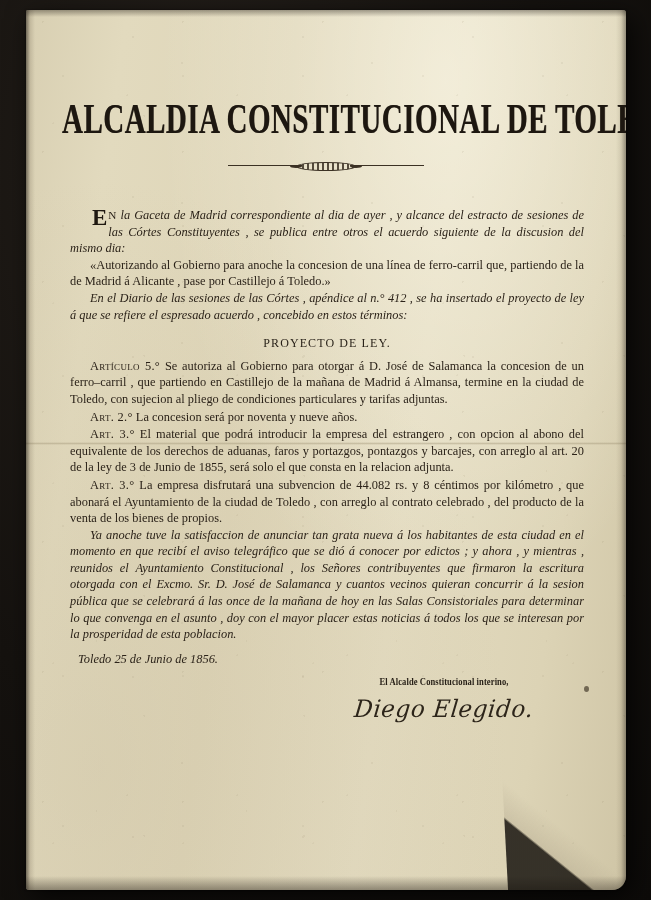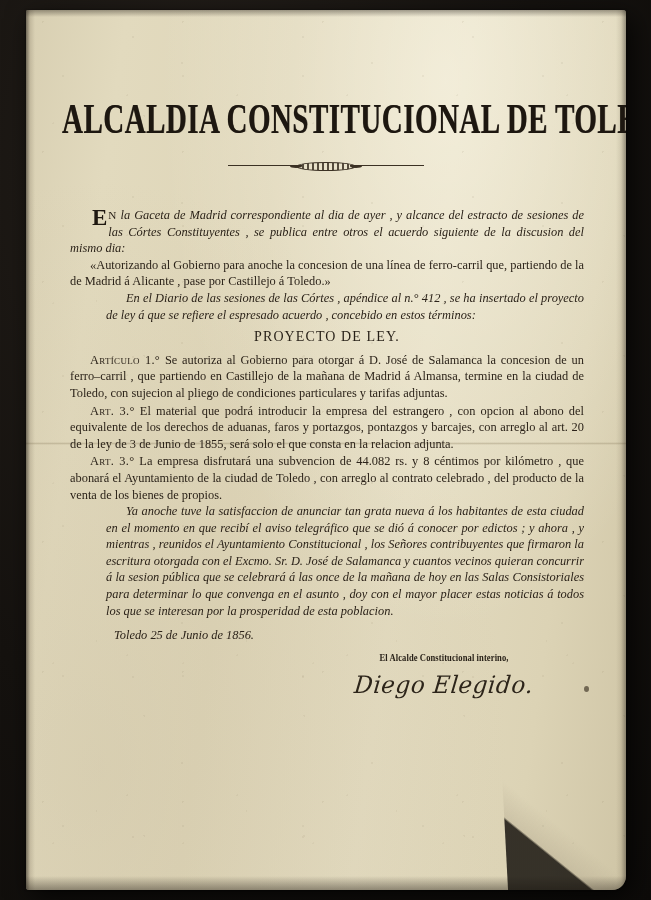--- a/index.html
+++ b/index.html
@@ -176,21 +176,21 @@
   
   #body-block {
     margin: 34px 0 0 0;
     padding: 0 42px 0 44px;
     font-size: 12.4px;
     line-height: 16.6px;
     text-align: justify;
     color: #2a2015;
   }
   .para { margin: 0; }
-  .italic { font-style: italic; margin-left: 36px; }
+  .italic { font-style: italic; }
   .roman  { font-style: normal; }
   .ind    { text-indent: 20px; }
 
   
   #opening-para {
     font-style: italic;
     text-indent: 0;
   }
   #dropcap {
     float: left;
@@ -203,39 +203,39 @@
   }
   .smallcaps {
     font-variant: small-caps;
     font-style: normal;
     font-size: 11.2px;
     letter-spacing: 0.2px;
   }
 
   
   #law-heading {
-    margin: 6px 0 6px 0;
+    margin: 12px 0 6px 0;
     text-align: center;
     font-style: normal;
-    font-size: 14px;
+    font-size: 12px;
     letter-spacing: 1.1px;
     color: #241c12;
   }
 
   .art-label {
     font-variant: small-caps;
     font-style: normal;
     letter-spacing: 0.3px;
   }
   .art-para { margin-top: 1px; }
 
   
   #date-line {
     margin: 9px 0 0 0;
-    padding: 0 42px 0 68px;
+    padding: 0 42px 0 32px;
     font-style: italic;
     font-size: 12.4px;
     text-indent: 20px;
     color: #2a2015;
   }
 
   #signature-block {
     margin: 10px 42px 1px 0;
     text-align: center;
     width: 320px;
@@ -296,22 +296,23 @@
       <div id="body-block">
 
         <p class="para" id="opening-para"><span id="dropcap">E</span><span class="smallcaps">N</span><span> la Gaceta de Madrid correspondiente al dia de ayer , y alcance del estracto de sesiones de las Córtes Constituyentes , se publica entre otros el acuerdo siguiente de la discusion del mismo dia:</span></p>
 
         <p class="para roman ind">«Autorizando al Gobierno para anoche la concesion de una línea de ferro-carril que, partiendo de la de Madrid á Alicante , pase por Castillejo á Toledo.»</p>
 
         <p class="para italic ind">En el Diario de las sesiones de las Córtes , apéndice al n.° 412 , se ha insertado el proyecto de ley á que se refiere el espresado acuerdo , concebido en estos términos:</p>
 
         <p id="law-heading">PROYECTO DE LEY.</p>
 
-        <p class="para roman ind art-para"><span class="art-label">Artículo 1.°</span><span> Se autoriza al Gobierno para otorgar á D. José de Salamanca la concesion de un ferro–carril , que partiendo en Castillejo de la mañana de Madrid á Almansa, termine en la ciudad de Toledo, con sujecion al pliego de condiciones particulares y tarifas adjuntas.</span></p>
-
+        <p class="para roman ind art-para"><span class="art-label">Artículo 5.°</span><span> Se autoriza al Gobierno para otorgar á D. José de Salamanca la concesion de un ferro–carril , que partiendo en Castillejo de la mañana de Madrid á Almansa, termine en la ciudad de Toledo, con sujecion al pliego de condiciones particulares y tarifas adjuntas.</span></p>
+
+        <p class="para roman ind art-para"><span class="art-label">Art. 2.°</span><span> La concesion será por noventa y nueve años.</span></p>
 
         <p class="para roman ind art-para"><span class="art-label">Art. 3.°</span><span> El material que podrá introducir la empresa del estrangero , con opcion al abono del equivalente de los derechos de aduanas, faros y portazgos, pontazgos y barcajes, con arreglo al art. 20 de la ley de 3 de Junio de 1855, será solo el que consta en la relacion adjunta.</span></p>
 
         <p class="para roman ind art-para"><span class="art-label">Art. 3.°</span><span> La empresa disfrutará una subvencion de 44.082 rs. y 8 céntimos por kilómetro , que abonará el Ayuntamiento de la ciudad de Toledo , con arreglo al contrato celebrado , del producto de la venta de los bienes de propios.</span></p>
 
 
         <p class="para italic ind">Ya anoche tuve la satisfaccion de anunciar tan grata nueva á los habitantes de esta ciudad en el momento en que recibí el aviso telegráfico que se dió á conocer por edictos ; y ahora , y mientras , reunidos el Ayuntamiento Constitucional , los Señores contribuyentes que firmaron la escritura otorgada con el Excmo. Sr. D. José de Salamanca y cuantos vecinos quieran concurrir á la sesion pública que se celebrará á las once de la mañana de hoy en las Salas Consistoriales para determinar lo que convenga en el asunto , doy con el mayor placer estas noticias á todos los que se interesan por la prosperidad de esta poblacion.</p>
 
       </div>
 

